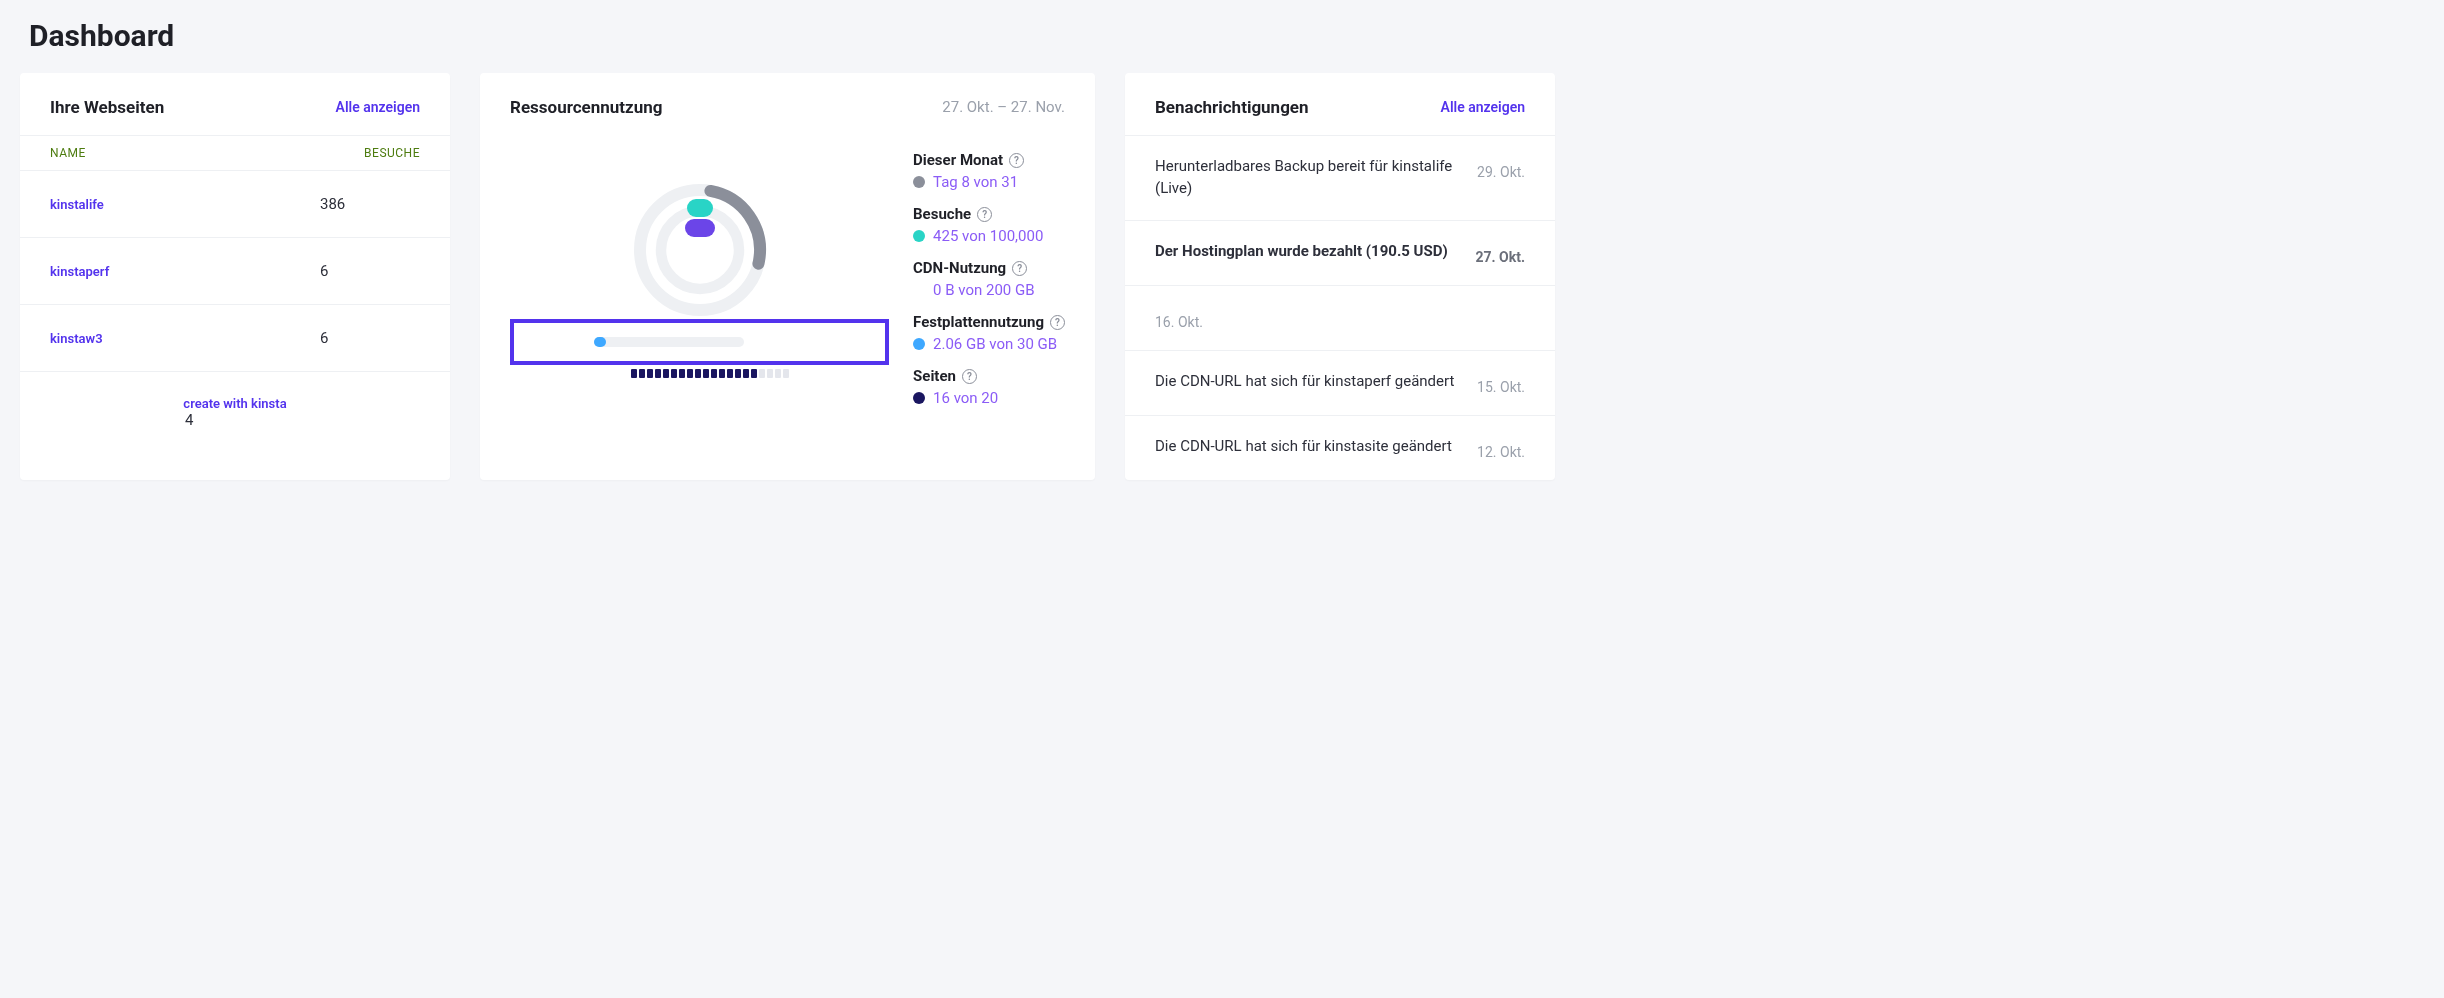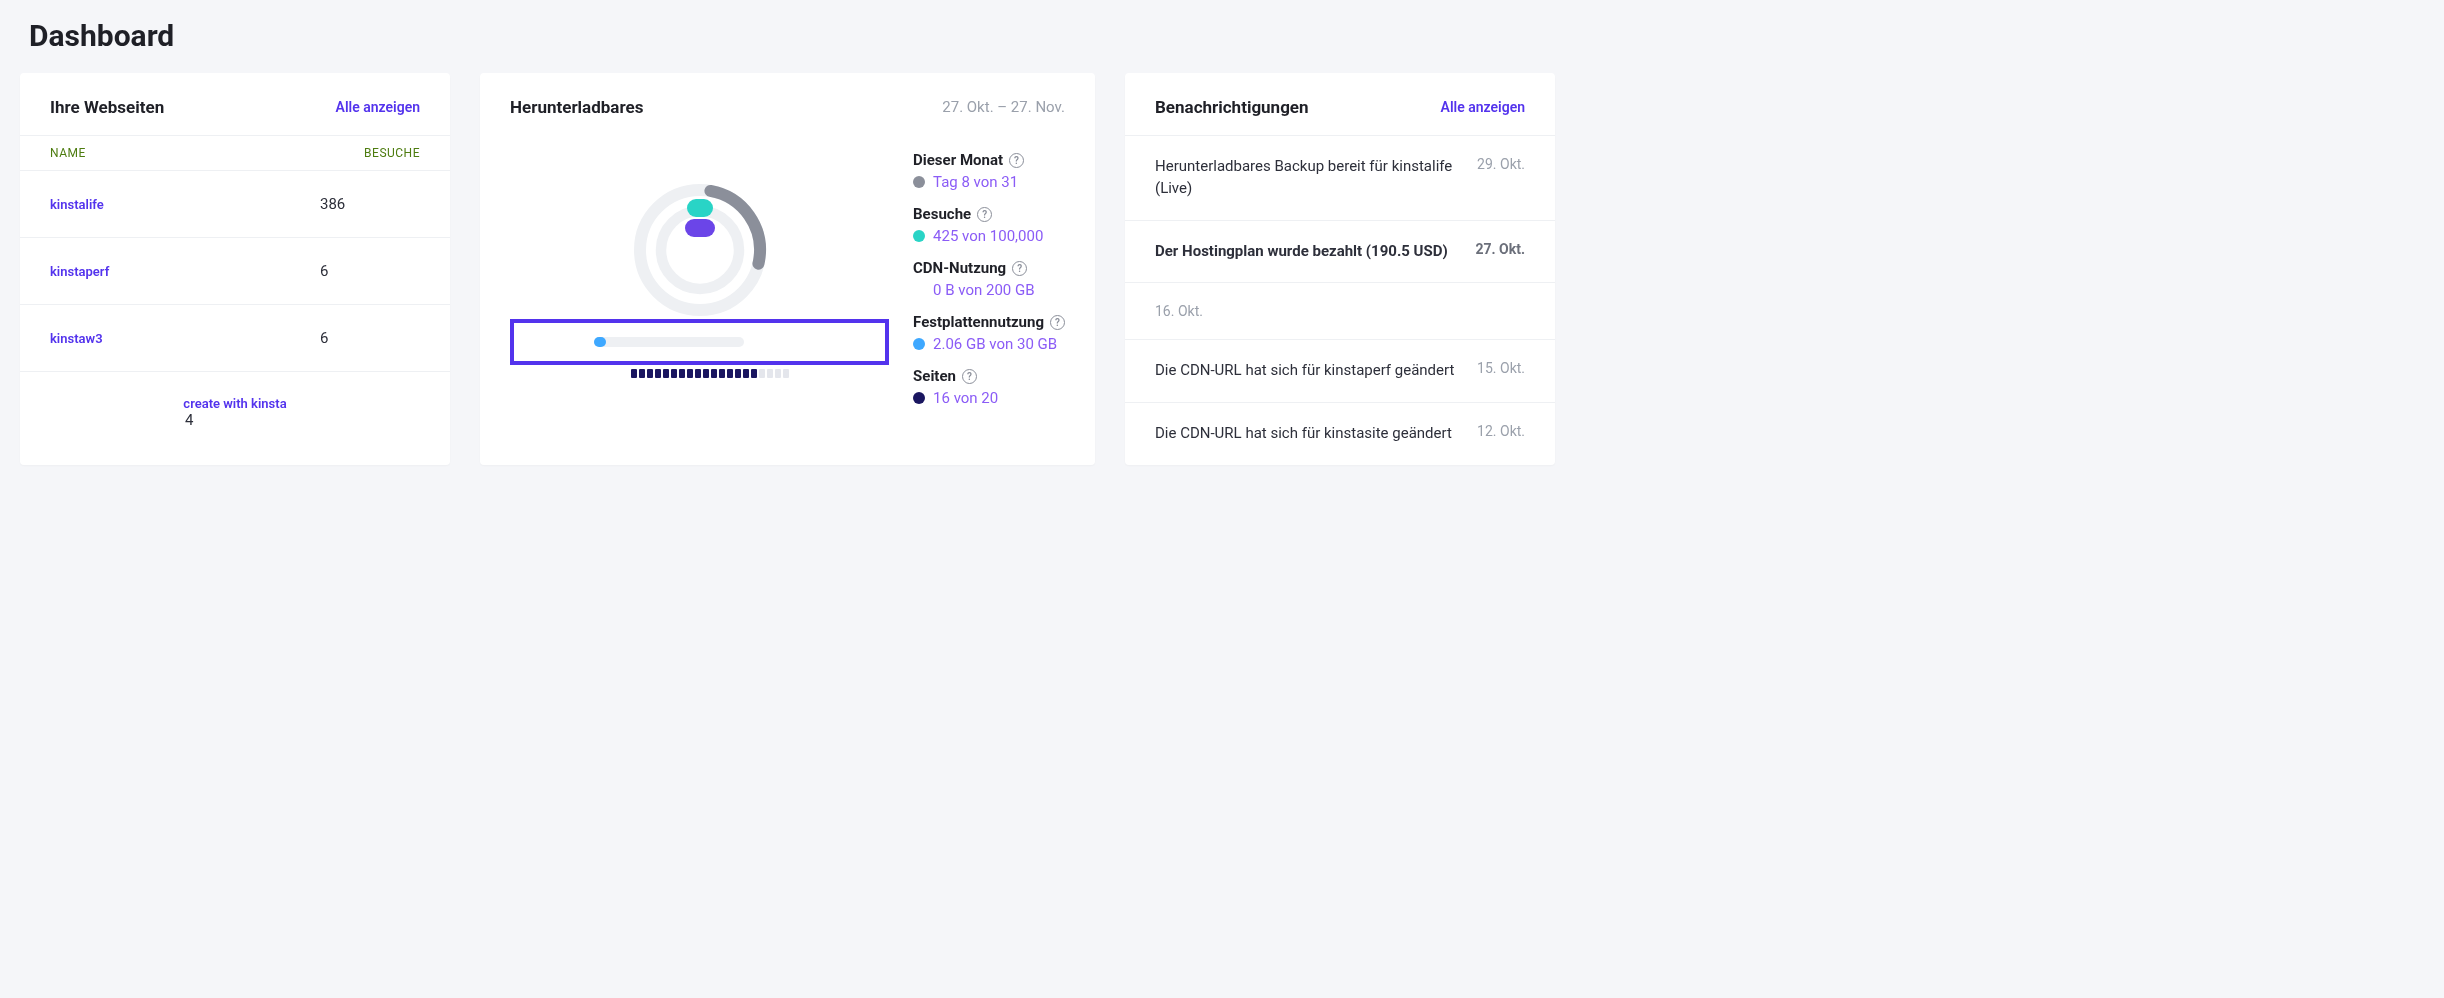--- a/index.html
+++ b/index.html
@@ -212,20 +212,21 @@
     font-size: 15px;
     color: #2d2f3a;
     line-height: 1.45;
     flex: 1;
   }
   .notif-text.bold { font-weight: 700; }
   .notif-date {
     font-size: 14px;
     color: #9aa0ab;
     white-space: nowrap;
+    margin-top: 8px;
   }
   .notif-date.bold { font-weight: 700; color: #6b6f7a; }
 
   .res-lower {
     display: flex;
     flex-direction: column;
     align-items: flex-start;
     width: 100%;
   }
 </style>
@@ -258,21 +259,21 @@
       <div class="site-visits">6</div>
     </div>
     <div class="tbl-row">
       <div class="site-name">create with kinsta</div>
       <div class="site-visits">4</div>
     </div>
   </div>
 
   <div class="card">
     <div class="card-header">
-      <div class="card-title">Herunterladbares</div>
+      <div class="card-title">Ressourcennutzung</div>
       <div class="date-range">27. Okt. – 27. Nov.</div>
     </div>
     <div class="res-body">
 
       <div class="res-lower">
         <div style="align-self:center;">
           <div class="donut-wrap">
             <svg viewBox="0 0 100 100">
               <circle cx="50" cy="50" r="40" fill="none" stroke="#eef0f3" stroke-width="8"></circle>
               <circle cx="50" cy="50" r="26" fill="none" stroke="#eef0f3" stroke-width="7"></circle>

